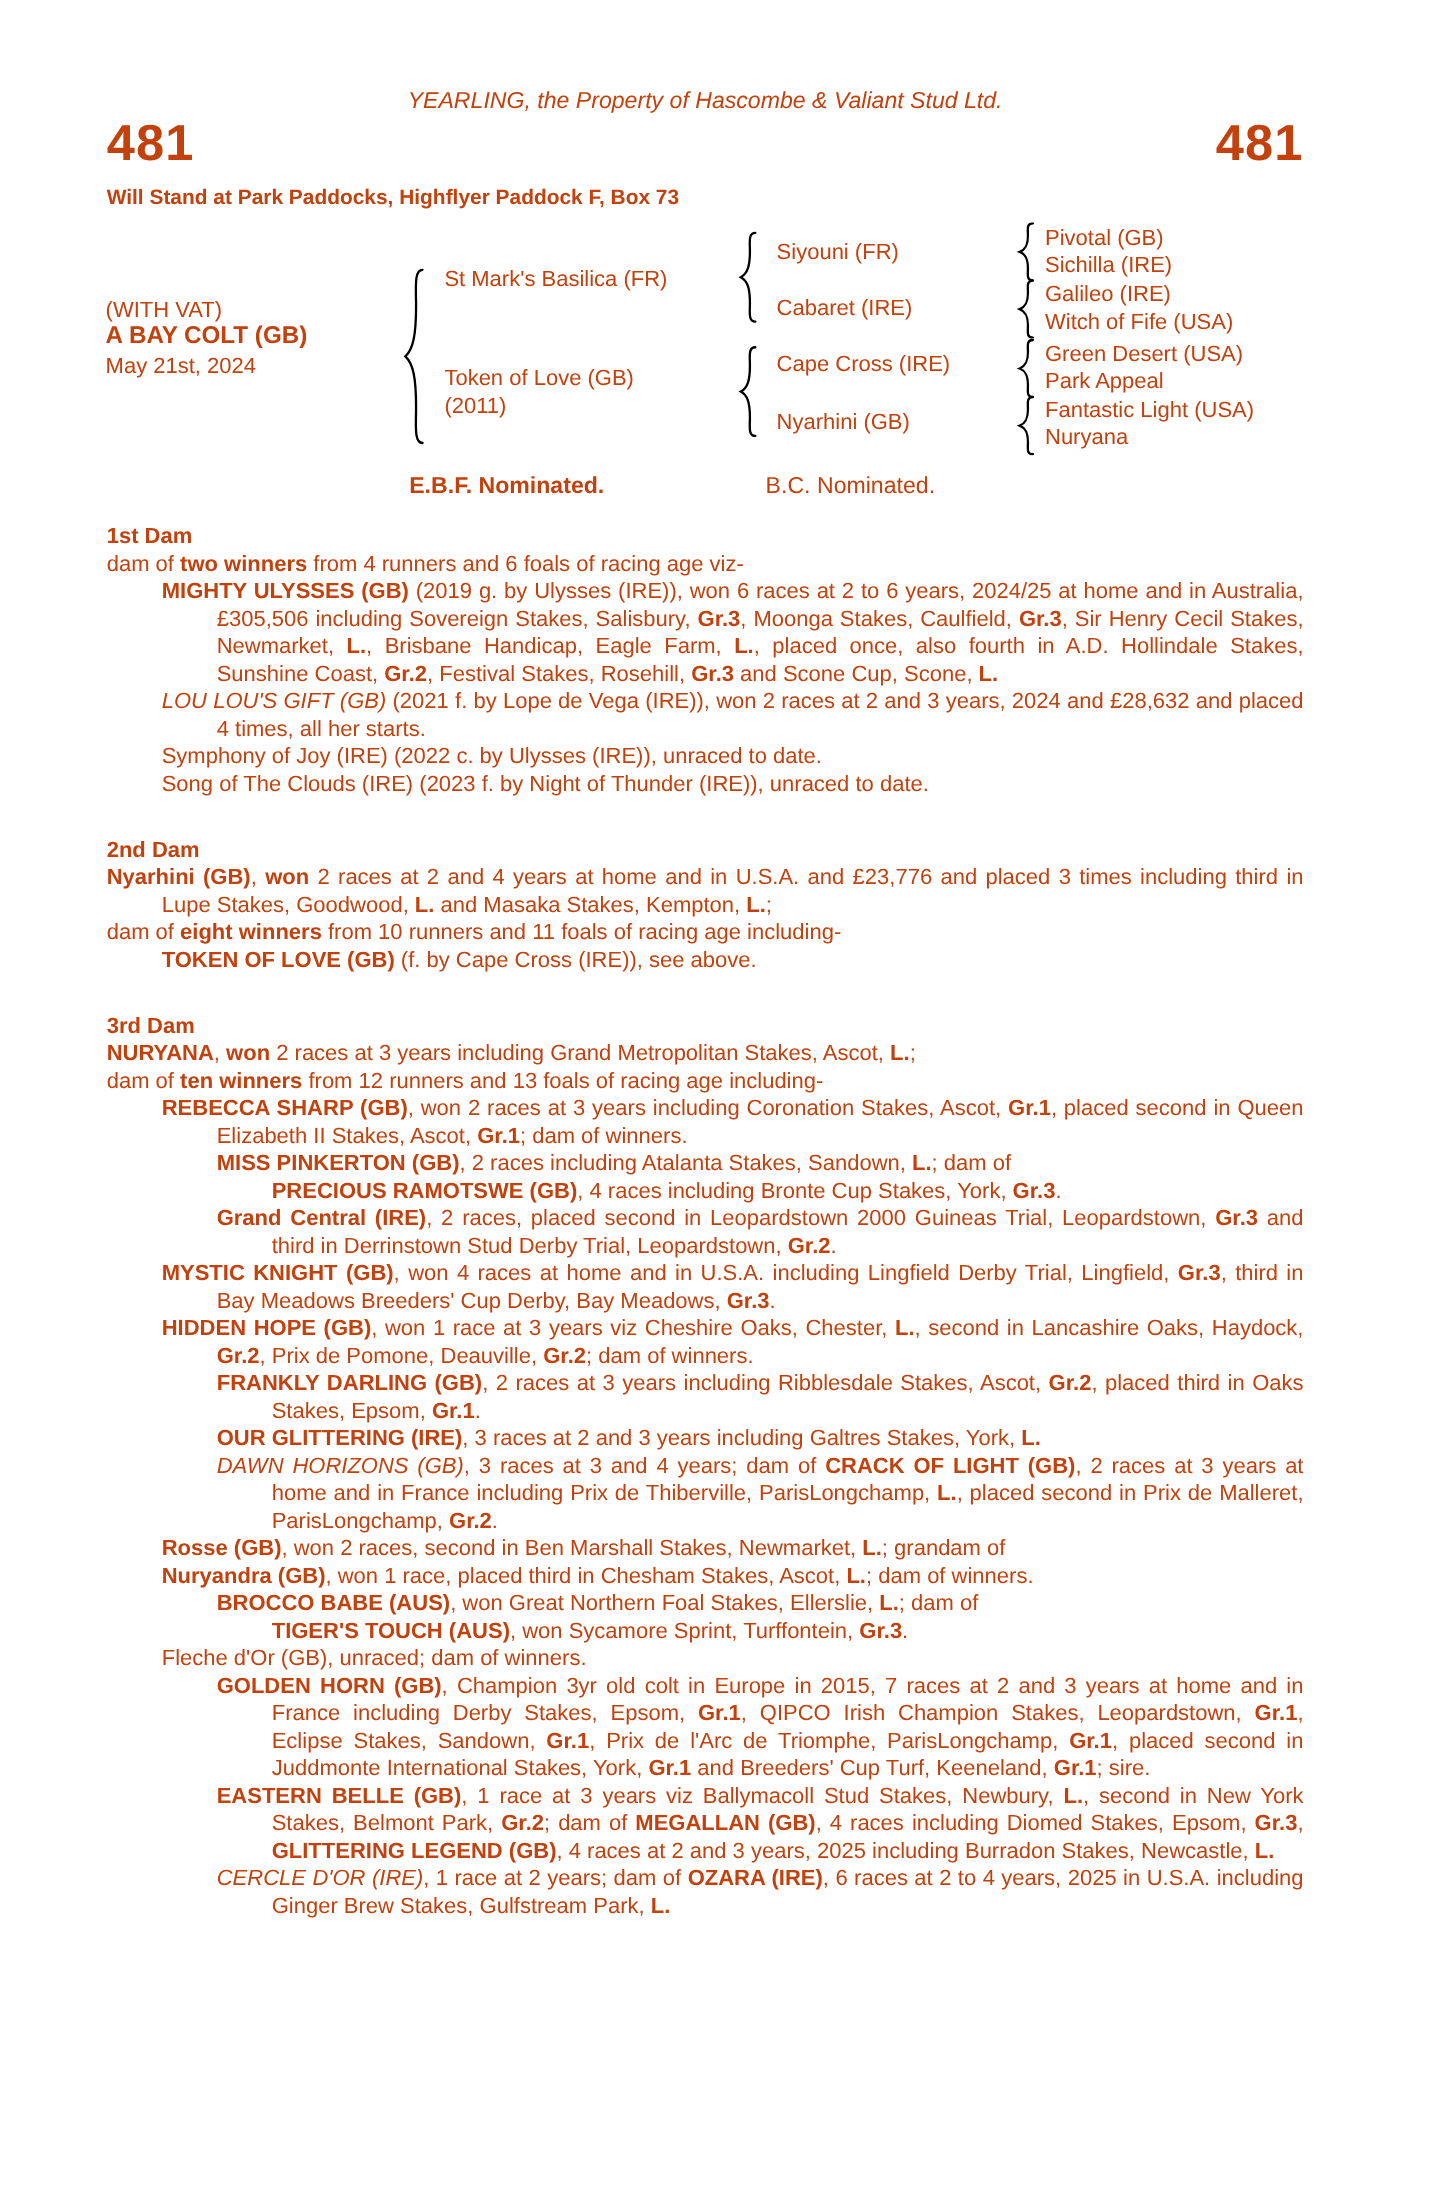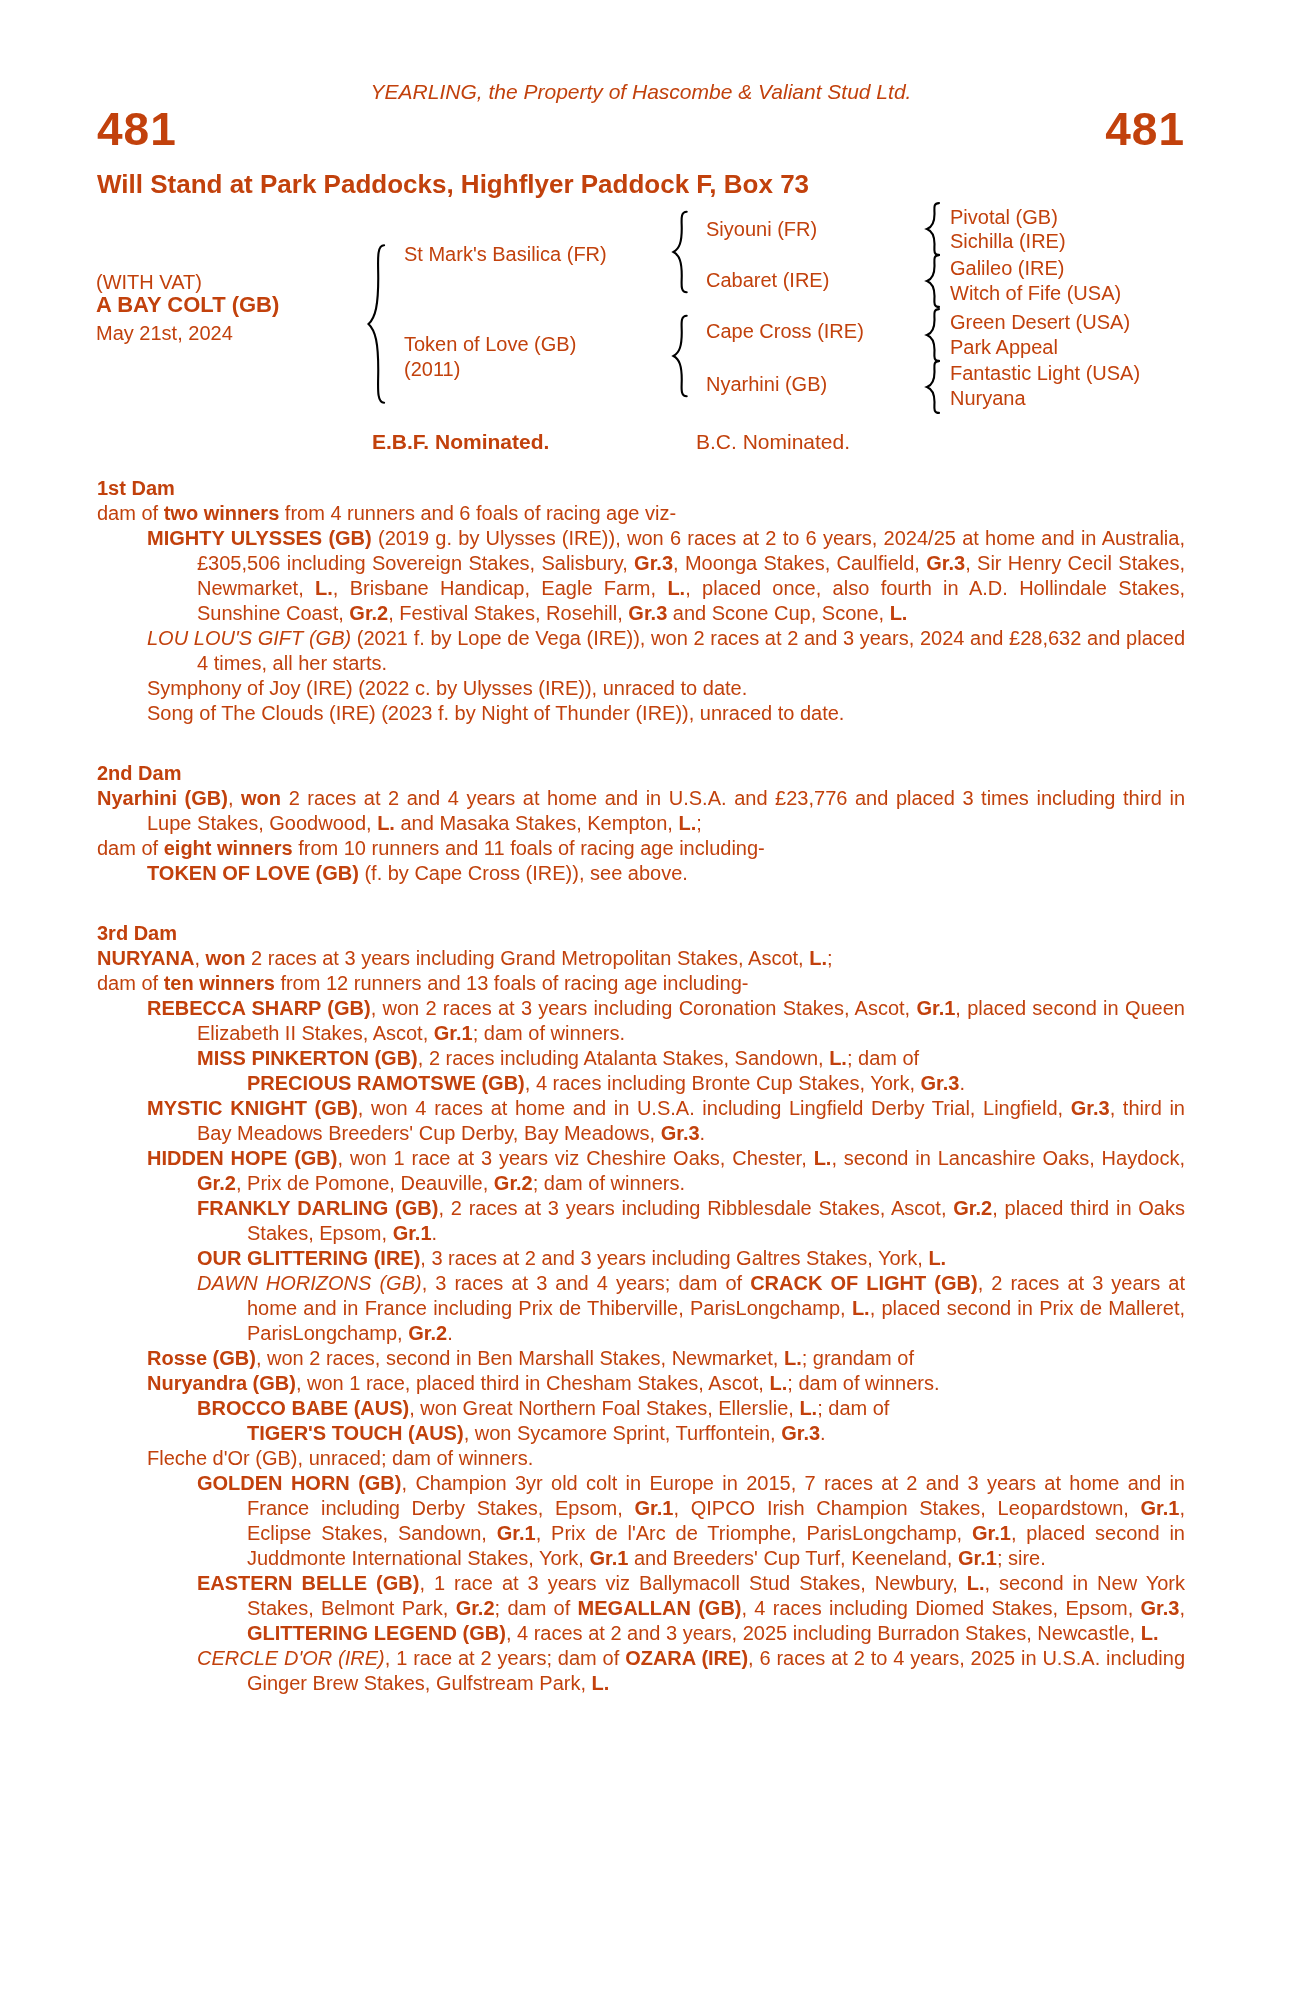--- a/index.html
+++ b/index.html
@@ -25,21 +25,21 @@
     position:absolute;top:106px;
     font-weight:bold;
     font-size:46px;
     line-height:46px;
     letter-spacing:1px;
   }
   .lot-left{left:97px;}
   .lot-right{left:97px;width:1088px;text-align:right;}
   .stand-line{
     position:absolute;left:97px;top:169px;
-    font-weight:bold;font-size:26px;
+    font-weight:bold;font-size:19px;
   }
   
   .p-vat{left:96px;top:271px;}
   .p-colt{left:96px;top:294px;font-weight:bold;font-size:22px;}
   .p-foaled{left:96px;top:322px;}
   .p-sire{left:404px;top:243px;}
   .p-dam1{left:404px;top:333px;}
   .p-dam2{left:404px;top:358px;}
   .p-gp0{left:706px;top:218px;}
   .p-gp1{left:706px;top:269px;}
@@ -162,20 +162,21 @@
         <p class="para lvl0"><span>dam of </span><span class="b">eight winners</span><span> from 10 runners and 11 foals of racing age including-</span></p>
         <p class="para lvl1"><span class="b">TOKEN OF LOVE (GB)</span><span> (f. by Cape Cross (IRE)), see above.</span></p>
       </div>
       <div class="section">
         <div class="sec-heading">3rd Dam</div>
         <p class="para lvl0"><span class="b">NURYANA</span><span>, </span><span class="b">won</span><span> 2 races at 3 years including Grand Metropolitan Stakes, Ascot, </span><span class="b">L.</span><span>;</span></p>
         <p class="para lvl0"><span>dam of </span><span class="b">ten winners</span><span> from 12 runners and 13 foals of racing age including-</span></p>
         <p class="para lvl1"><span class="b">REBECCA SHARP (GB)</span><span>, won 2 races at 3 years including Coronation Stakes, Ascot, </span><span class="b">Gr.1</span><span>, placed second in Queen Elizabeth II Stakes, Ascot, </span><span class="b">Gr.1</span><span>; dam of winners.</span></p>
         <p class="para lvl2"><span class="b">MISS PINKERTON (GB)</span><span>, 2 races including Atalanta Stakes, Sandown, </span><span class="b">L.</span><span>; dam of</span></p>
         <p class="para lvl3"><span class="b">PRECIOUS RAMOTSWE (GB)</span><span>, 4 races including Bronte Cup Stakes, York, </span><span class="b">Gr.3</span><span>.</span></p>
+        <p class="para lvl2"><span class="b">Grand Central (IRE)</span><span>, 2 races, placed second in Leopardstown 2000 Guineas Trial, Leopardstown, </span><span class="b">Gr.3</span><span> and third in Derrinstown Stud Derby Trial, Leopardstown, </span><span class="b">Gr.2</span><span>.</span></p>
         <p class="para lvl1"><span class="b">MYSTIC KNIGHT (GB)</span><span>, won 4 races at home and in U.S.A. including Lingfield Derby Trial, Lingfield, </span><span class="b">Gr.3</span><span>, third in Bay Meadows Breeders' Cup Derby, Bay Meadows, </span><span class="b">Gr.3</span><span>.</span></p>
         <p class="para lvl1"><span class="b">HIDDEN HOPE (GB)</span><span>, won 1 race at 3 years viz Cheshire Oaks, Chester, </span><span class="b">L.</span><span>, second in Lancashire Oaks, Haydock, </span><span class="b">Gr.2</span><span>, Prix de Pomone, Deauville, </span><span class="b">Gr.2</span><span>; dam of winners.</span></p>
         <p class="para lvl2"><span class="b">FRANKLY DARLING (GB)</span><span>, 2 races at 3 years including Ribblesdale Stakes, Ascot, </span><span class="b">Gr.2</span><span>, placed third in Oaks Stakes, Epsom, </span><span class="b">Gr.1</span><span>.</span></p>
         <p class="para lvl2"><span class="b">OUR GLITTERING (IRE)</span><span>, 3 races at 2 and 3 years including Galtres Stakes, York, </span><span class="b">L.</span></p>
         <p class="para lvl2"><span class="i">DAWN HORIZONS (GB)</span><span>, 3 races at 3 and 4 years; dam of </span><span class="b">CRACK OF LIGHT (GB)</span><span>, 2 races at 3 years at home and in France including Prix de Thiberville, ParisLongchamp, </span><span class="b">L.</span><span>, placed second in Prix de Malleret, ParisLongchamp, </span><span class="b">Gr.2</span><span>.</span></p>
         <p class="para lvl1"><span class="b">Rosse (GB)</span><span>, won 2 races, second in Ben Marshall Stakes, Newmarket, </span><span class="b">L.</span><span>; grandam of</span></p>
         <p class="para lvl1"><span class="b">Nuryandra (GB)</span><span>, won 1 race, placed third in Chesham Stakes, Ascot, </span><span class="b">L.</span><span>; dam of winners.</span></p>
         <p class="para lvl2"><span class="b">BROCCO BABE (AUS)</span><span>, won Great Northern Foal Stakes, Ellerslie, </span><span class="b">L.</span><span>; dam of</span></p>
         <p class="para lvl3"><span class="b">TIGER'S TOUCH (AUS)</span><span>, won Sycamore Sprint, Turffontein, </span><span class="b">Gr.3</span><span>.</span></p>
         <p class="para lvl1"><span>Fleche d'Or (GB), unraced; dam of winners.</span></p>

